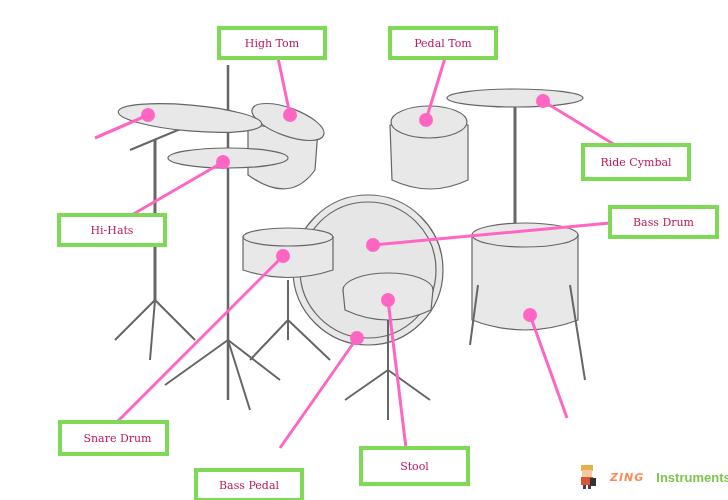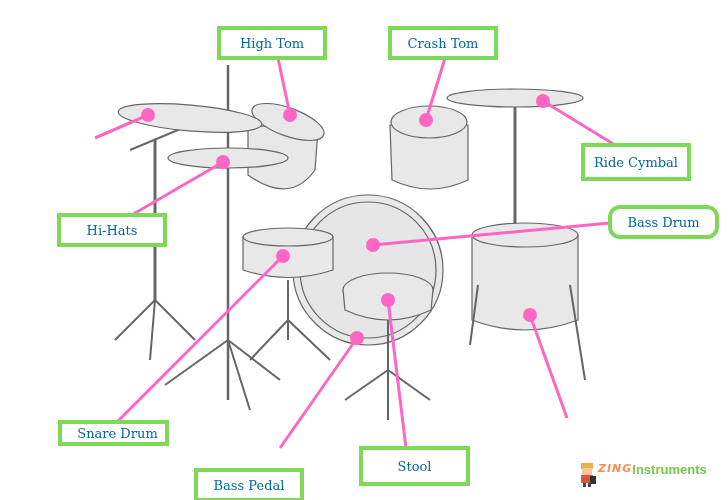--- a/index.html
+++ b/index.html
@@ -1,21 +1,21 @@
 <!DOCTYPE html>
 <html><head>
 <meta charset="utf-8">
 <style>
   html,body{margin:0;padding:0;background:#fff;}
   body{width:728px;height:500px;position:relative;overflow:hidden;font-family:"DejaVu Serif","Liberation Serif",serif;}
   #stage{position:absolute;left:0;top:0;width:728px;height:500px;}
   svg#art{position:absolute;left:0;top:0;}
-  .label{position:absolute;box-sizing:border-box;border:4px solid #7ed957;background:#fff;color:#0369a1;
-    font-size:13px;display:flex;align-items:center;justify-content:center;white-space:nowrap;}
-  .brand{position:absolute;left:578px;top:462px;width:145px;height:30px;display:flex;gap:0;}
+  .label{position:absolute;box-sizing:border-box;border:4px solid #7ed957;background:#fff;color:#be185d;
+    font-size:11px;display:flex;align-items:center;justify-content:center;white-space:nowrap;}
+  .brand{position:absolute;left:578px;top:462px;width:145px;height:30px;display:flex;align-items:center;gap:12px;}
   .brand .mascot{width:20px;height:26px;position:relative;}
   .brand .zing{font-family:"DejaVu Sans",sans-serif;font-style:italic;font-weight:bold;font-size:11px;color:#ff8a55;letter-spacing:1px;}
   .brand .inst{font-family:Liberation Sans, sans-serif;font-weight:bold;font-size:13px;color:#7cc54a;}
 </style>
 </head>
 <body>
 
 <div id="stage">
 <svg id="art" width="728" height="500" viewBox="0 0 728 500">
   <g stroke="#666" stroke-width="1.2" fill="#e8e8e8">
@@ -76,25 +76,25 @@
     <circle cx="223" cy="162" r="7"></circle>
     <circle cx="373" cy="245" r="7"></circle>
     <circle cx="283" cy="256" r="7"></circle>
     <circle cx="530" cy="315" r="7"></circle>
     <circle cx="357" cy="338" r="7"></circle>
     <circle cx="388" cy="300" r="7"></circle>
   </g>
 </svg>
 
 <div class="label" style="left:217px;top:26px;width:110px;height:34px;">High Tom</div>
-<div class="label" style="left:388px;top:26px;width:110px;height:34px;">Crash Tom</div>
+<div class="label" style="left:388px;top:26px;width:110px;height:34px;">Pedal Tom</div>
 <div class="label" style="left:581px;top:143px;width:110px;height:38px;">Ride Cymbal</div>
 <div class="label" style="left:21px;top:213px;width:110px;height:34px;margin-left:36px;">Hi-Hats</div>
-<div class="label" style="left:608px;top:205px;width:111px;height:34px;border-radius:12px;">Bass Drum</div>
-<div class="label" style="left:58px;top:420px;width:111px;height:26px;padding-left:8px;">Snare Drum</div>
+<div class="label" style="left:608px;top:205px;width:111px;height:34px;">Bass Drum</div>
+<div class="label" style="left:58px;top:420px;width:111px;height:36px;padding-left:8px;">Snare Drum</div>
 <div class="label" style="left:194px;top:446px;width:110px;height:34px;margin-top:22px;">Bass Pedal</div>
 <div class="label" style="left:359px;top:446px;width:111px;height:40px;">Stool</div>
 
 <div class="brand">
   <div class="mascot">
     <svg width="20" height="26" viewBox="0 0 20 26">
       <rect x="3" y="1" width="12" height="6" fill="#e8b04a"></rect>
       <rect x="4" y="6" width="10" height="7" fill="#f5c9a0"></rect>
       <rect x="3" y="13" width="12" height="8" fill="#d9553a"></rect>
       <rect x="12" y="14" width="6" height="8" fill="#333"></rect>

